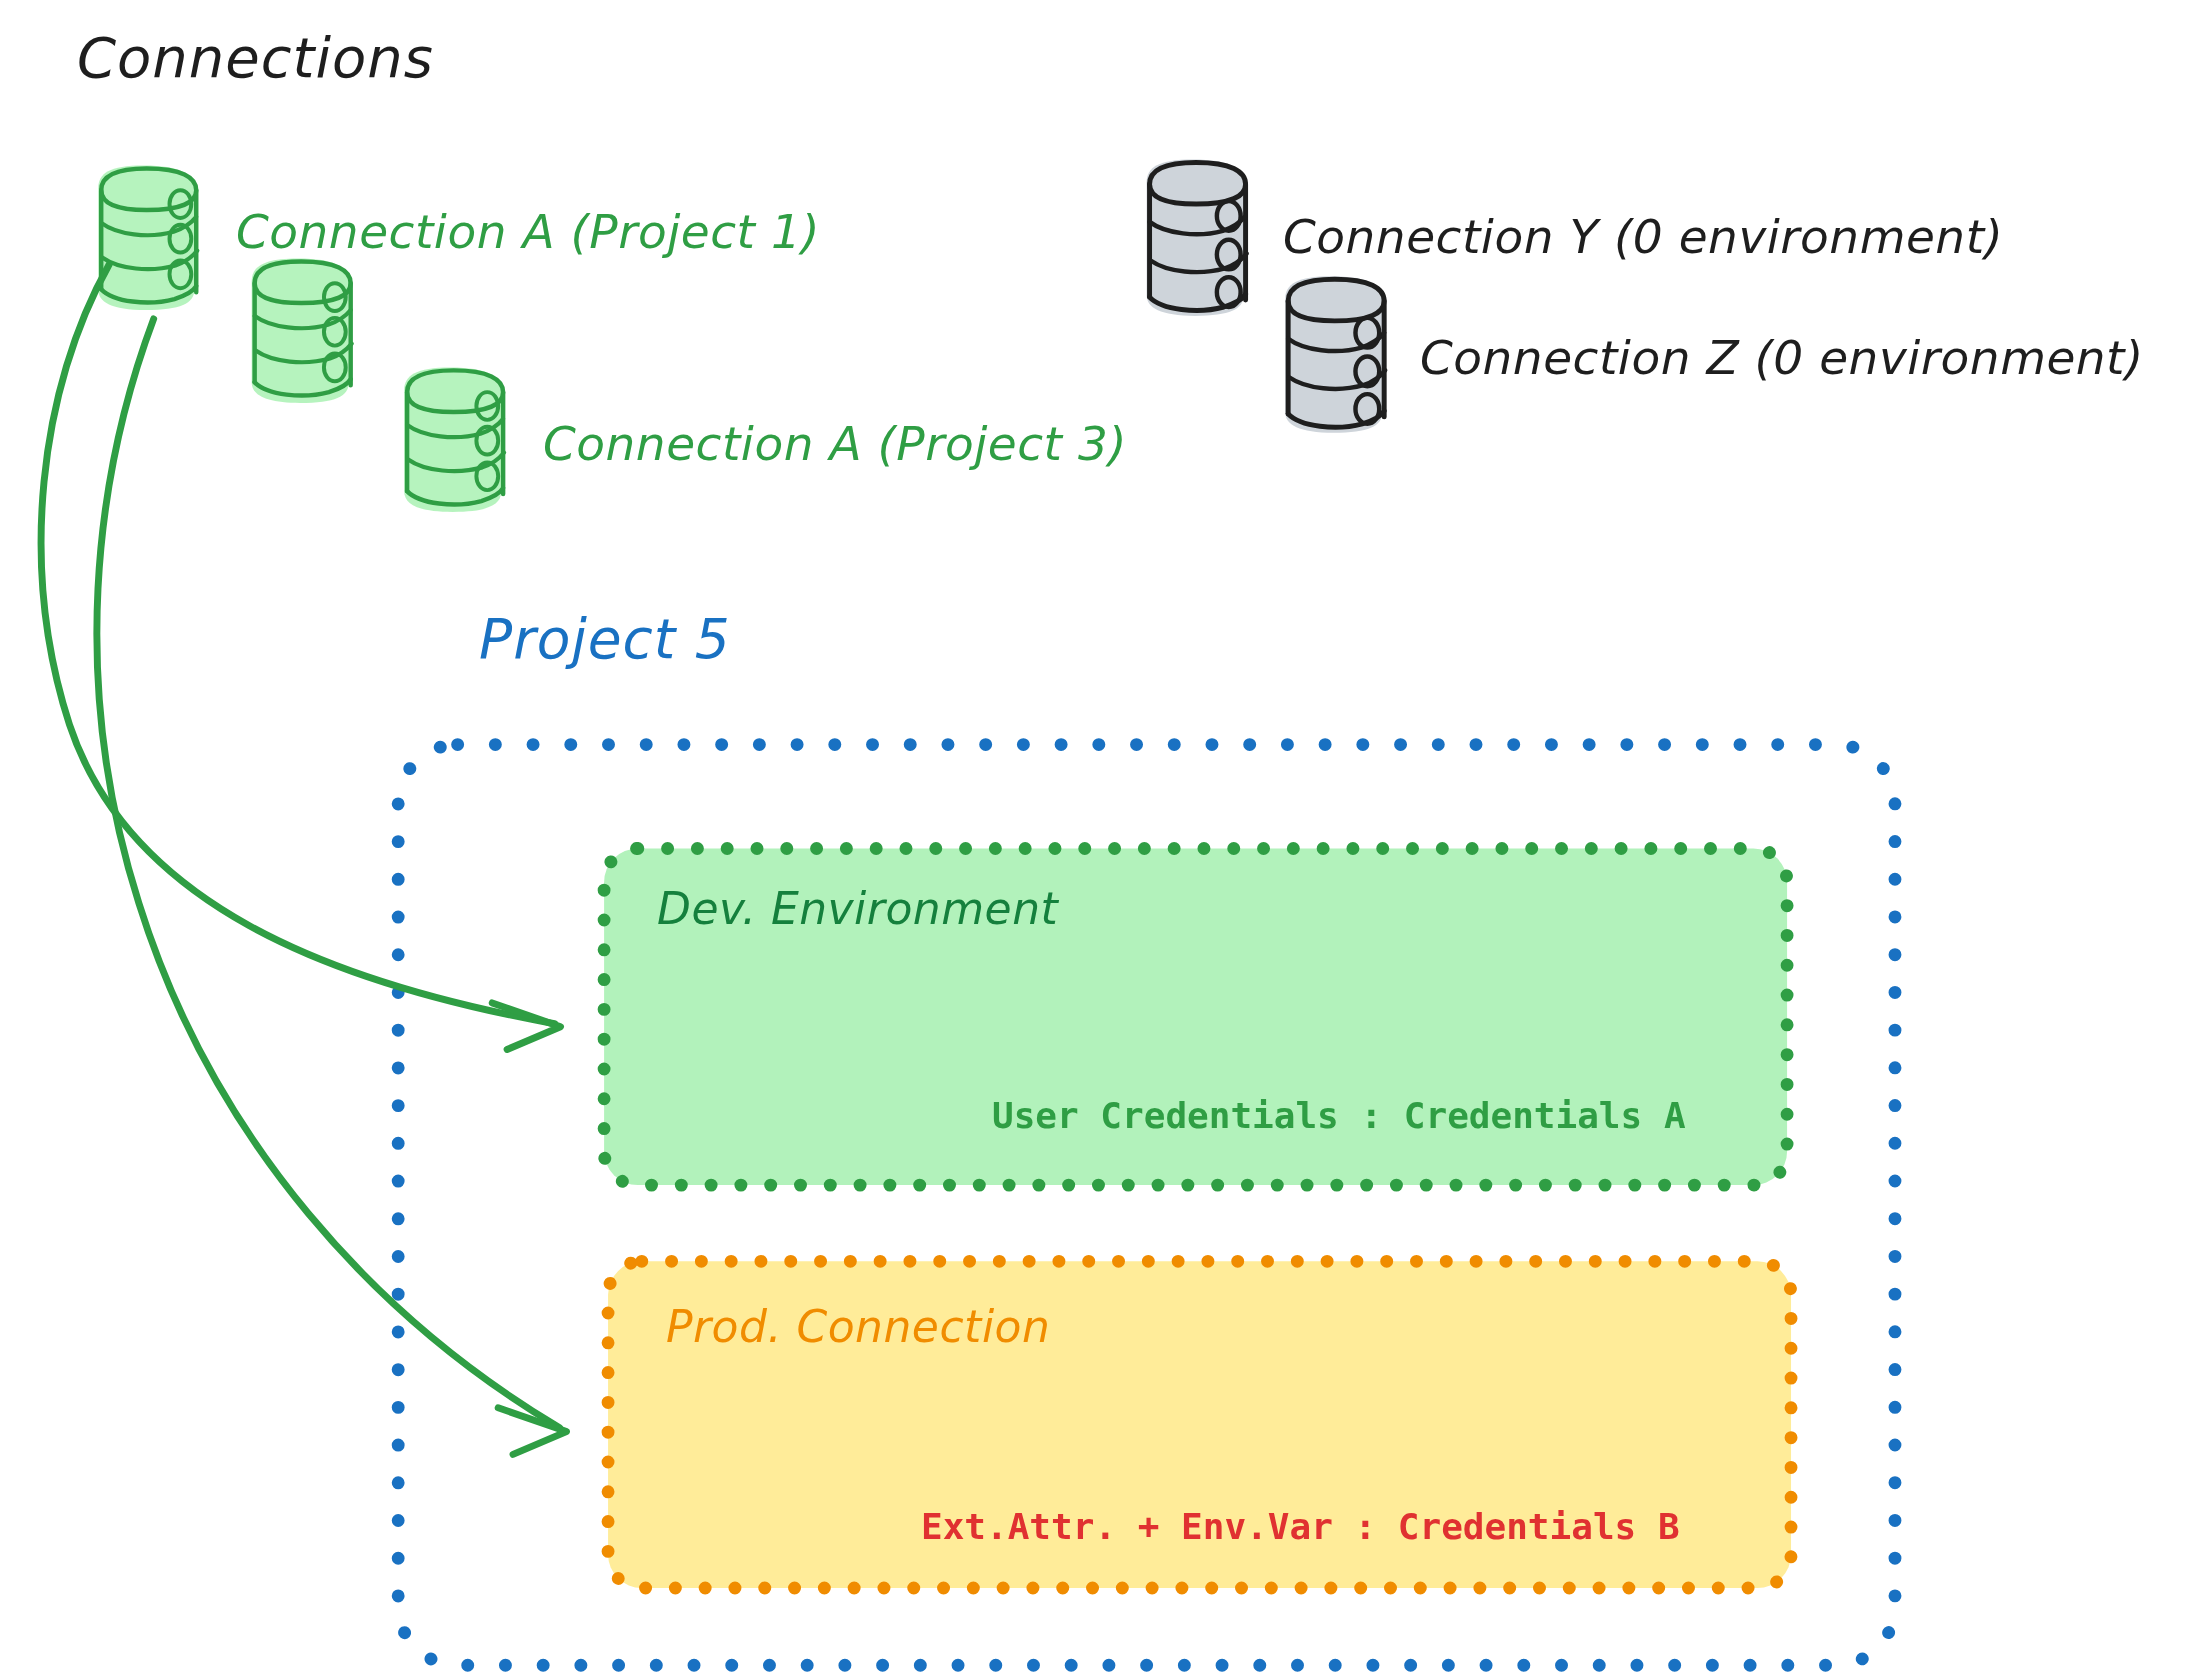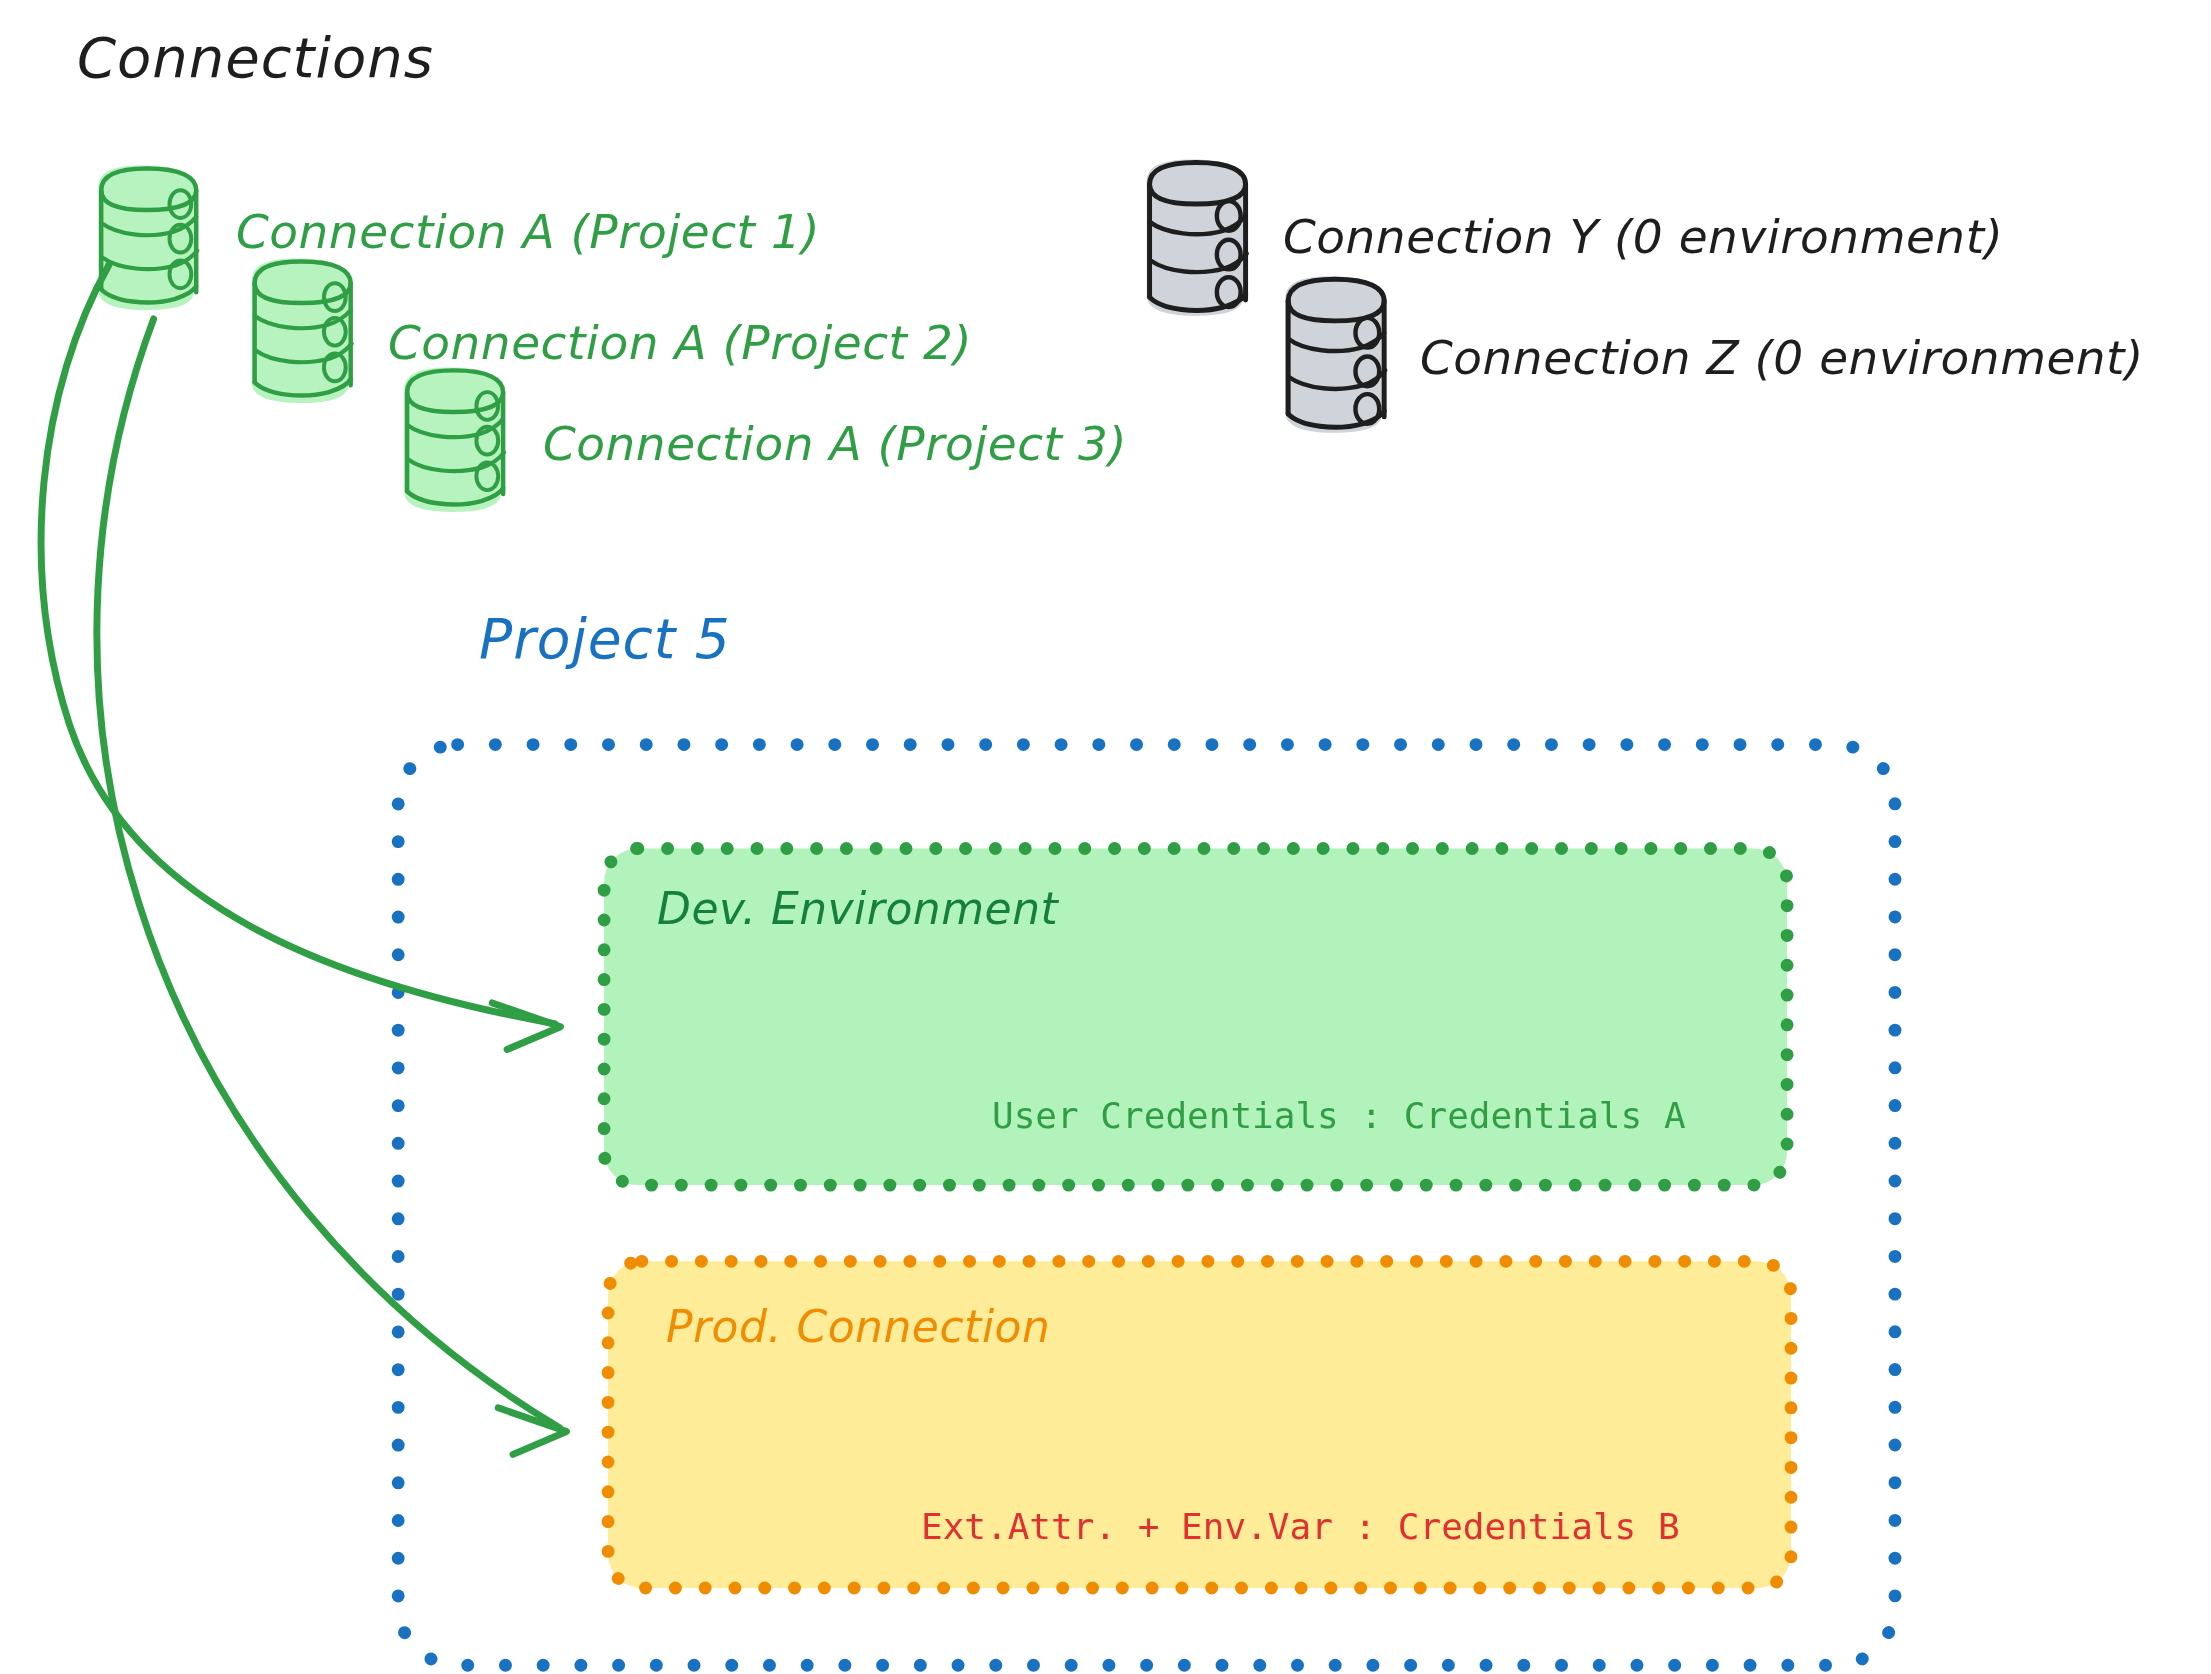--- a/index.html
+++ b/index.html
@@ -27,21 +27,21 @@
     white-space: nowrap;
     line-height: 1;
   }
   .hand {
     font-family: "DejaVu Sans", sans-serif;
     font-weight: 400;
     font-style: italic;
   }
   .mono {
     font-family: "DejaVu Sans Mono", monospace;
-    font-weight: 400;
+    font-weight: 700;
   }
   
   .t-heading {
     font-size: 56px;
     color: #1e1e1e;
     letter-spacing: 1px;
   }
   .t-conn-green {
     font-size: 47px;
     color: #2f9e44;
@@ -172,21 +172,20 @@
     <g>
       <path d="M155 310 C 95 470, 70 680, 140 900 C 215 1140, 380 1320, 565 1430" fill="none" stroke="#2f9e44" stroke-width="7" stroke-linecap="round"></path>
       <path d="M503 1410 L572 1434 L518 1457" fill="none" stroke="#2f9e44" stroke-width="7" stroke-linecap="round" stroke-linejoin="round"></path>
     </g>
   </svg>
 
   <div class="txt hand t-heading" style="left:77px; top:18px;">Connections</div>
 
   <div class="txt hand t-conn-green" style="left:236px; top:196px;text-align:center;">Connection A (Project 1)</div>
 
-  <div class="txt hand t-conn-green" style="left:388px; top:307px;">Connection A (Project 2)</div>
 
   <div class="txt hand t-conn-green" style="left:543px; top:408px;">Connection A (Project 3)</div>
 
   <div class="txt hand t-conn-black" style="left:1283px; top:201px;">Connection Y (0 environment)</div>
 
   <div class="txt hand t-conn-black" style="left:1420px; top:322px;">Connection Z (0 environment)</div>
 
   <div class="txt hand t-project" style="left:479px; top:600px;">Project 5</div>
 
   <div class="txt hand t-env-green" style="left:657px; top:875px;">Dev. Environment</div>

